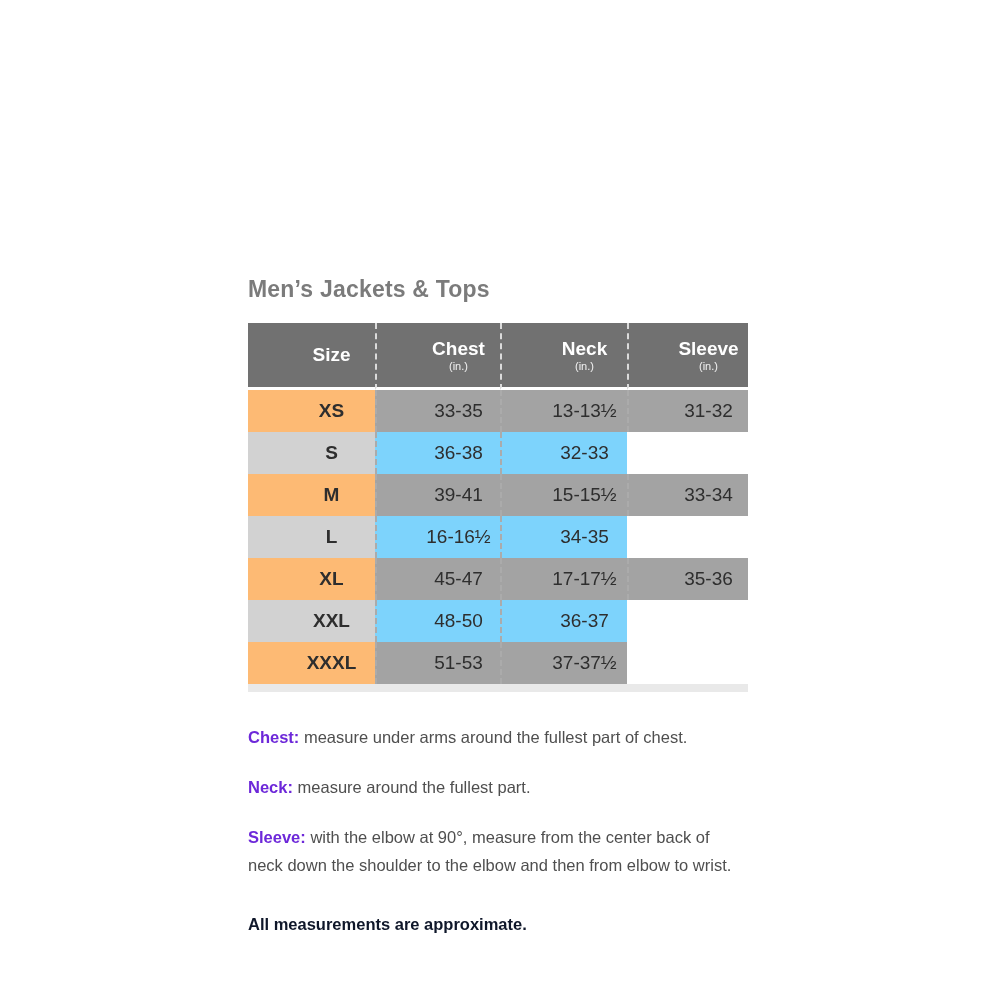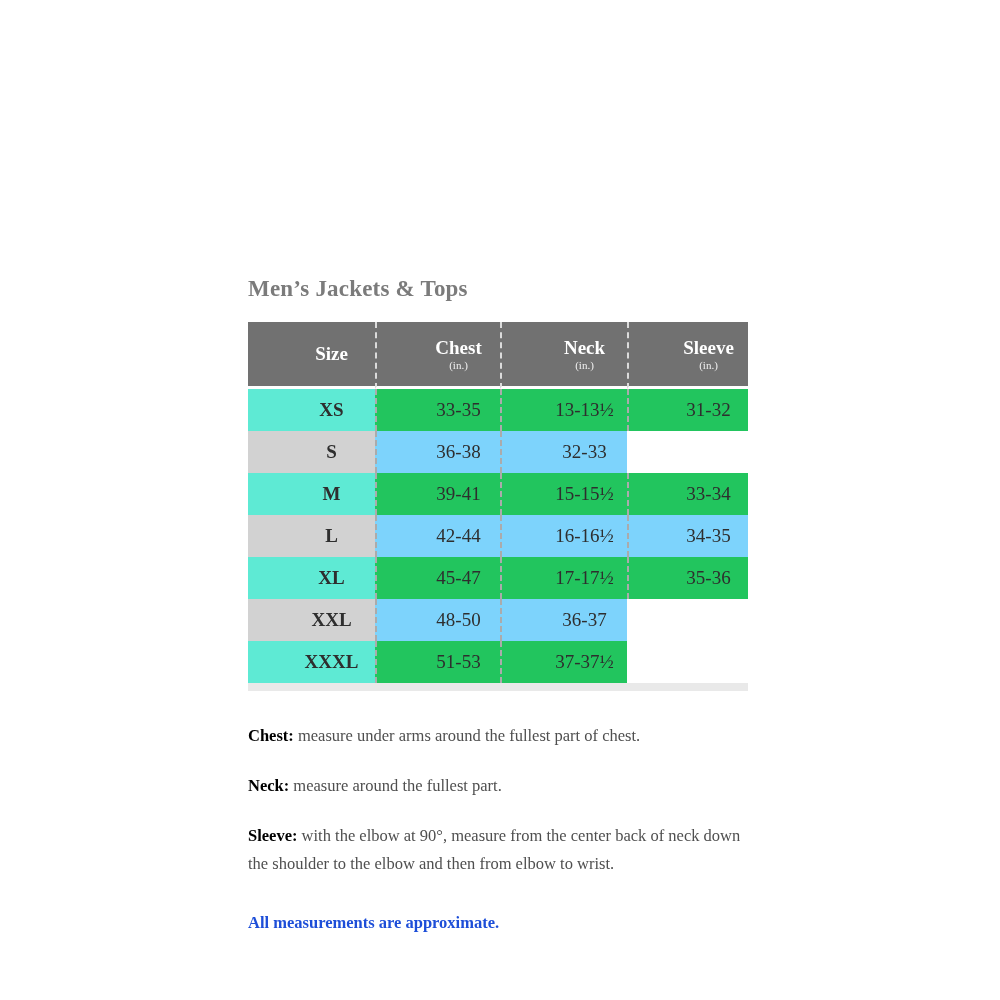--- a/index.html
+++ b/index.html
@@ -13,21 +13,20 @@
     width: 1000px;
     height: 1000px;
     background: #ffffff;
     overflow: hidden;
   }
   .content {
     position: absolute;
     left: 248px;
     top: 276px;
     width: 500px;
-    font-family: Liberation Serif, serif;
   }
   .title {
     margin: 0 0 20px 0;
     font-size: 23px;
     font-weight: bold;
     color: #7b7b7b;
     letter-spacing: 0.2px;
   }
   
   .size-table {
@@ -53,44 +52,44 @@
     height: 42px;
     line-height: 1.15;
     padding-left: 40px;
   }
   .th-main { font-weight: bold; }
   .th-sub  { font-weight: normal; font-size: 11px; color: #f2f2f2; }
   
   .tr .cell:nth-child(n+2) { border-left: 2px dashed #ababab; }
   .thead .cell:nth-child(n+2) { border-left: 2px dashed rgba(255,255,255,0.75); }
   
-  .row-odd .cell-size  { background: #5eead4; font-weight: bold; }
-  .row-odd .cell-data  { background: #22c55e; }
+  .row-odd .cell-size  { background: #fdba74; font-weight: bold; }
+  .row-odd .cell-data  { background: #a3a3a3; }
   
   .row-even .cell-size { background: #d2d2d2; font-weight: bold; }
   .row-even .cell-data { background: #7dd3fc; }
   .table-footer-strip {
     height: 8px;
     background: #e9e9e9;
   }
   
   .notes {
     margin-top: 31px;
     width: 500px;
   }
   .note {
     margin: 0 0 22px 0;
     font-size: 16.5px;
     line-height: 28px;
     color: #4f4f4f;
   }
-  .note b { color: #000000; }
+  .note b { color: #6d28d9; }
   .note-footer {
     font-weight: bold;
-    color: #1d4ed8;
+    color: #0f172a;
     margin-top: 31px;
   }
 </style>
 </head>
 <body>
 
 <div class="canvas">
   <div class="content">
 
     <h1 class="title">Men’s Jackets &amp; Tops</h1>
@@ -127,21 +126,20 @@
         <div class="cell cell-data">32-33</div>
       </div>
       <div class="tr row-odd">
         <div class="cell cell-size">M</div>
         <div class="cell cell-data">39-41</div>
         <div class="cell cell-data">15-15½</div>
         <div class="cell cell-data">33-34</div>
       </div>
       <div class="tr row-even">
         <div class="cell cell-size">L</div>
-        <div class="cell cell-data">42-44</div>
         <div class="cell cell-data">16-16½</div>
         <div class="cell cell-data">34-35</div>
       </div>
       <div class="tr row-odd">
         <div class="cell cell-size">XL</div>
         <div class="cell cell-data">45-47</div>
         <div class="cell cell-data">17-17½</div>
         <div class="cell cell-data">35-36</div>
       </div>
       <div class="tr row-even">

